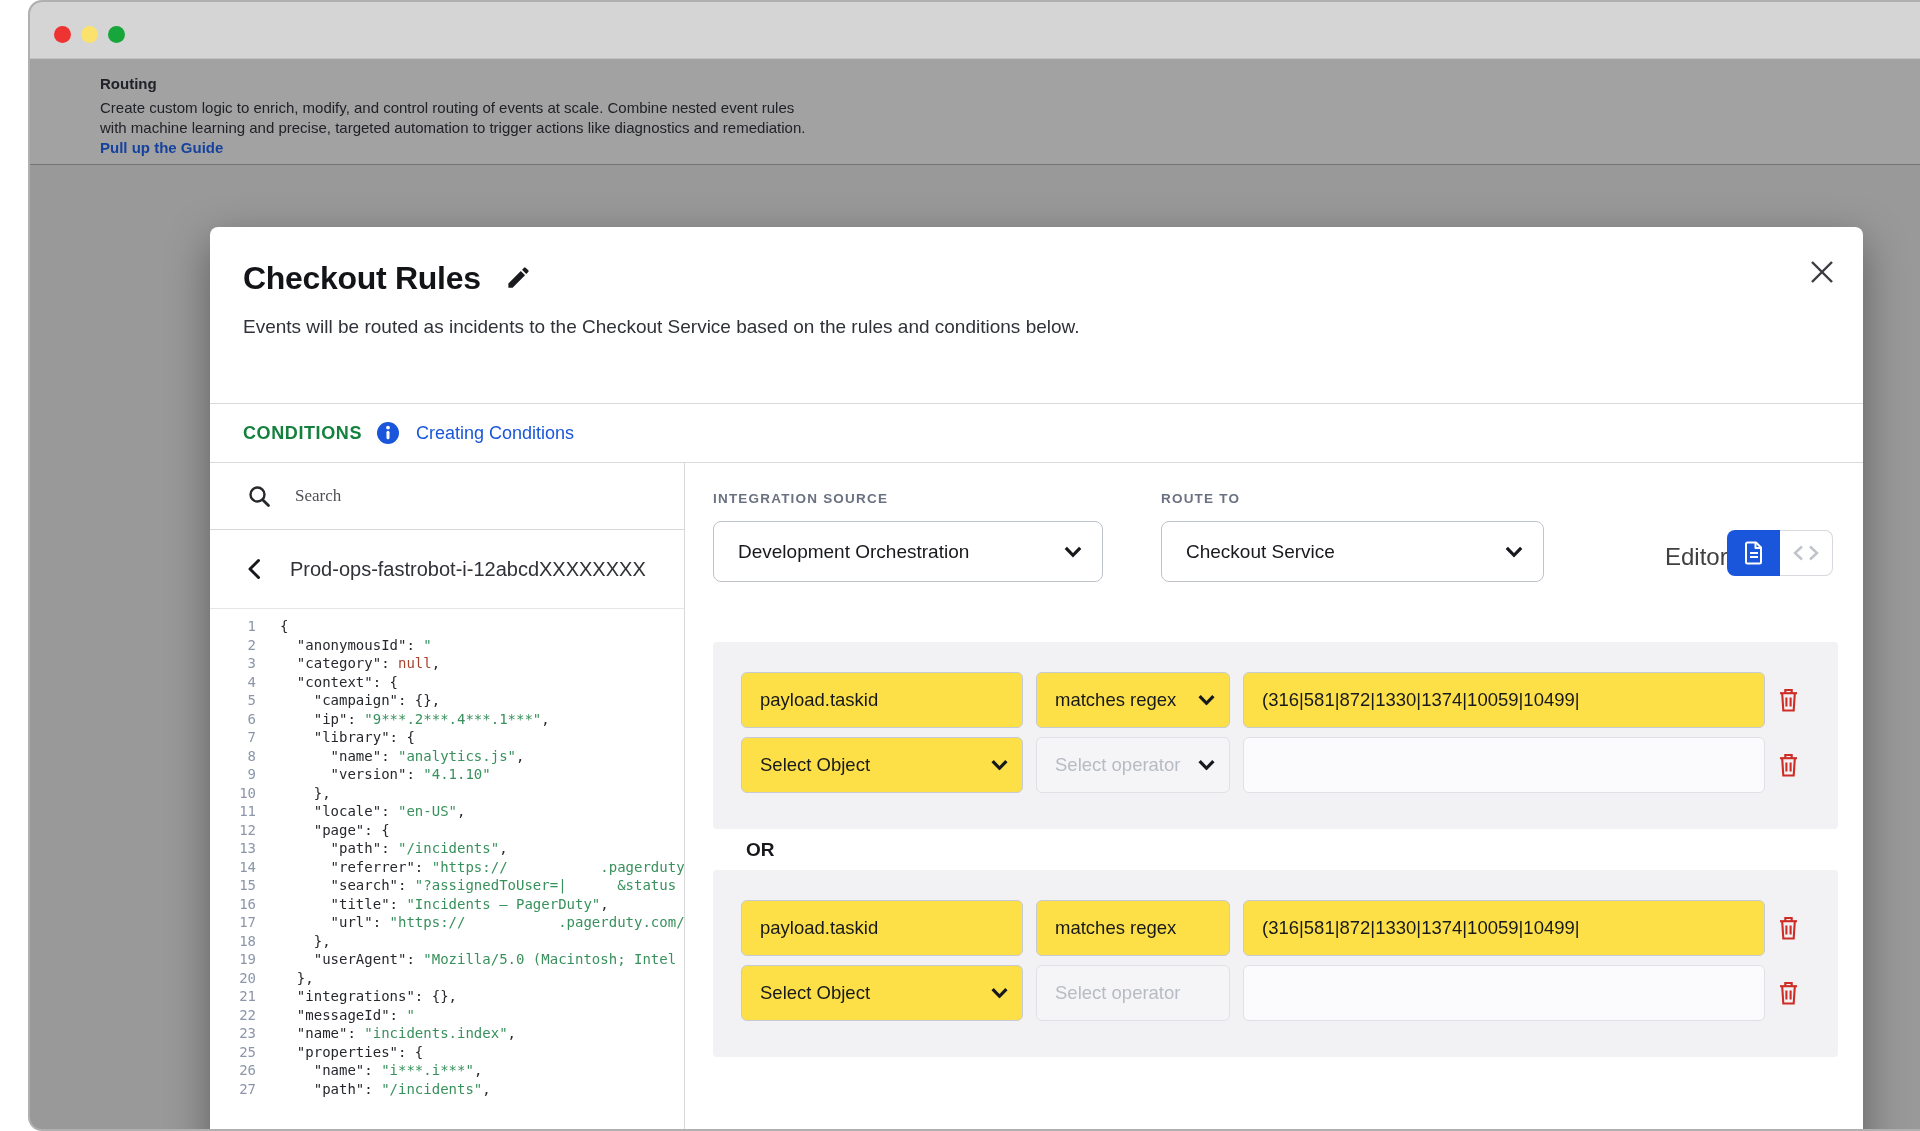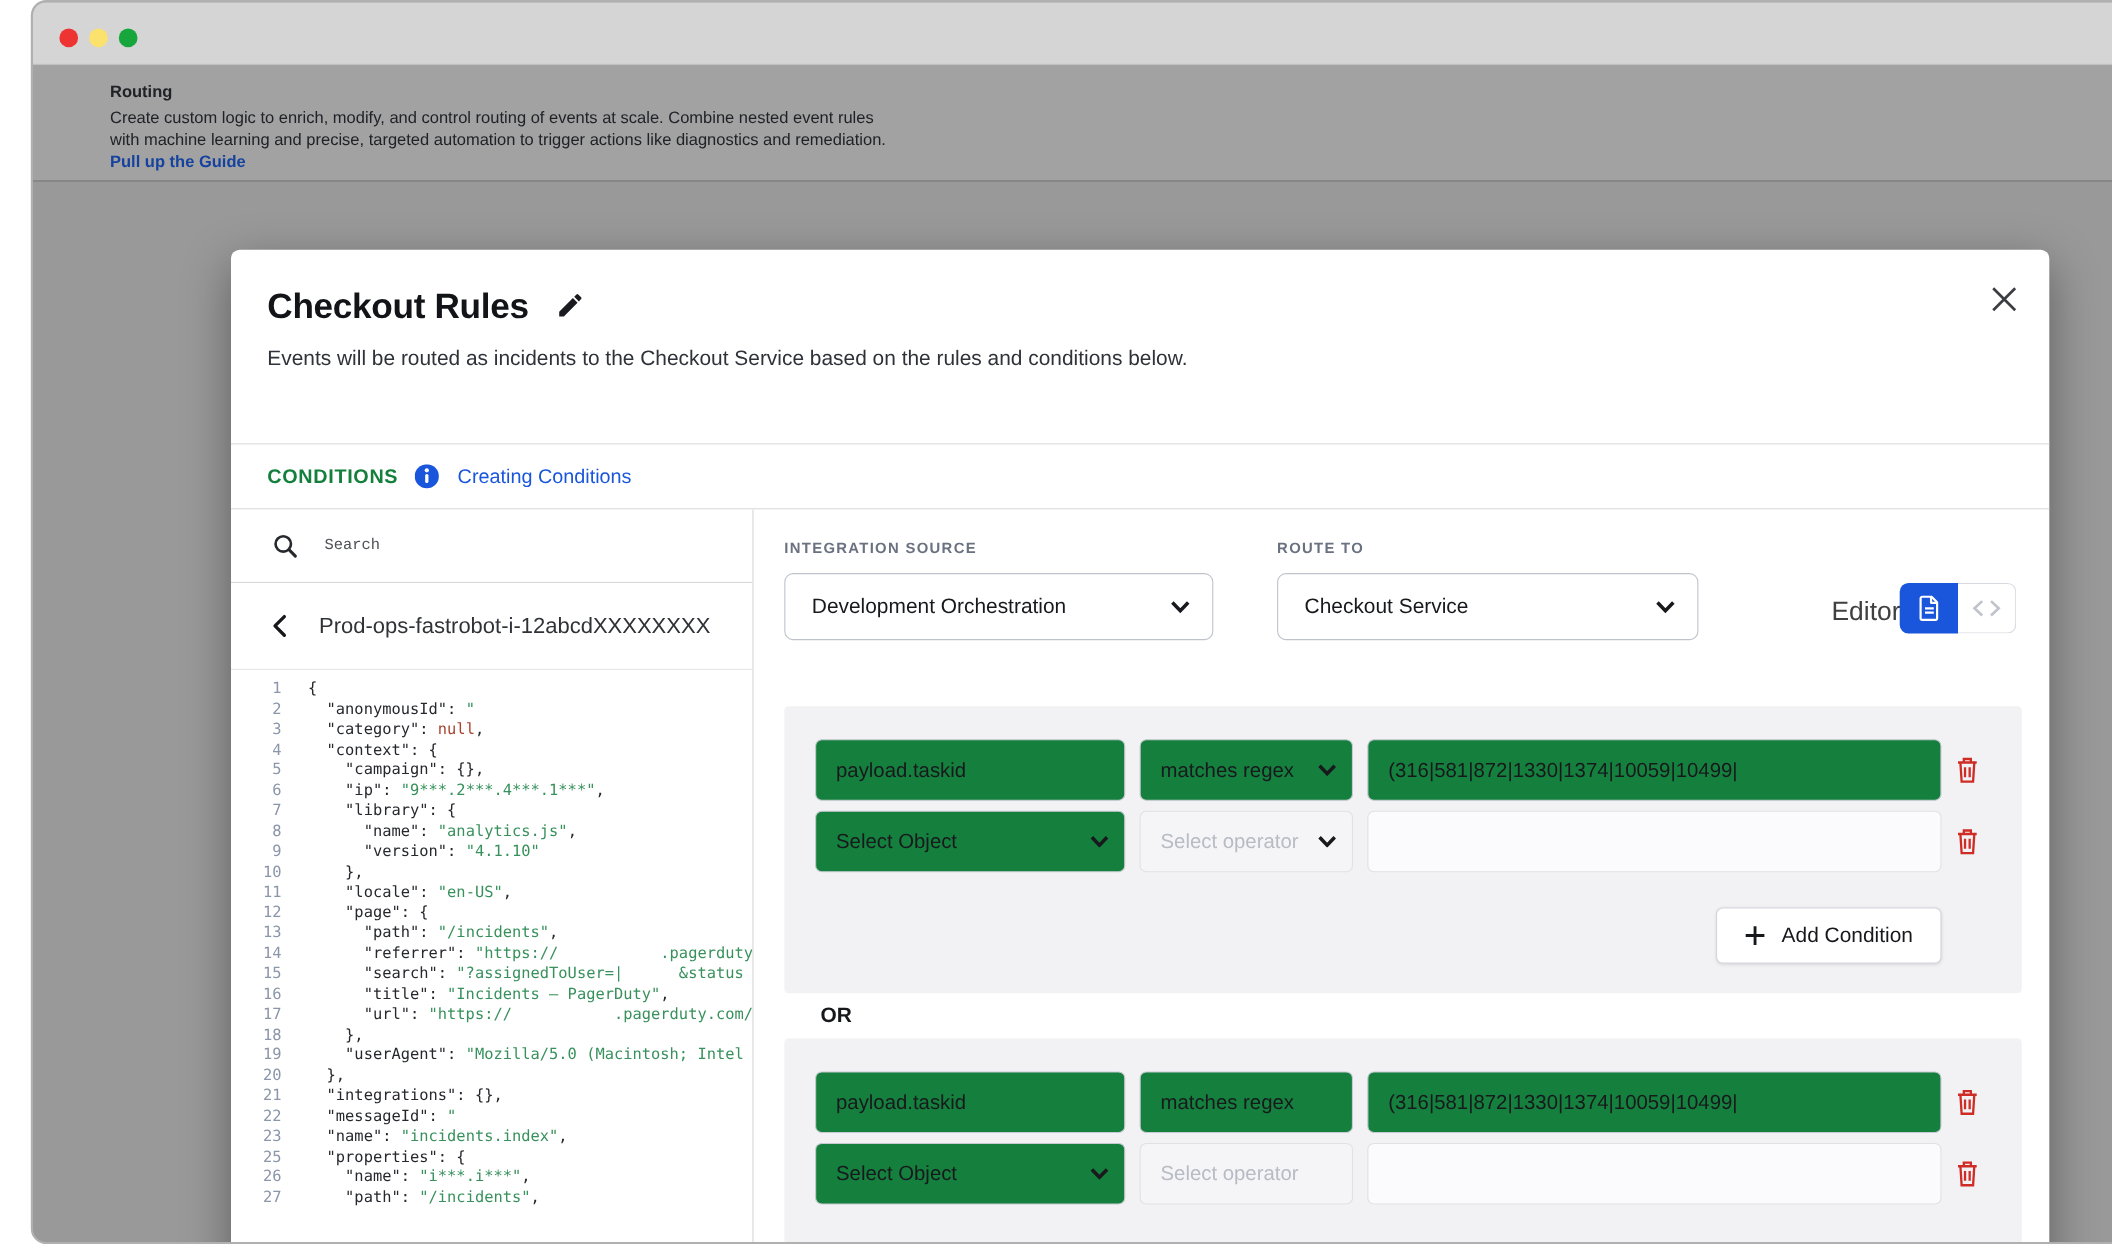--- a/index.html
+++ b/index.html
@@ -26,21 +26,21 @@
   .close-x{position:absolute;top:32px;right:28px;cursor:pointer;}
   .modal-sub{margin:18px 0 0 0;font-size:19px;line-height:24px;color:#2f3238;}
   .cond-bar{position:absolute;top:176px;left:0;right:0;height:60px;border-top:1px solid #dadada;border-bottom:1px solid #dadada;
     display:flex;align-items:center;gap:15px;padding-left:33px;}
   .cond-title{font-size:18px;font-weight:800;letter-spacing:.6px;color:#15803d;}
   .cond-link{font-size:18px;color:#1a56db;cursor:pointer;margin-left:2px;}
   .modal-body{position:absolute;top:236px;left:0;right:0;bottom:0;display:flex;overflow:hidden;border-radius:0 0 8px 8px;}
   
   .left-panel{width:475px;flex:none;border-right:1px solid #d8d8d8;overflow:hidden;}
   .searchrow{height:67px;border-bottom:1px solid #d8d8d8;display:flex;align-items:center;gap:22px;padding-left:38px;}
-  .searchrow input{border:none;outline:none;font-size:14px;color:#3f4146;width:330px;font-family:Liberation Mono, monospace;background:transparent;}
+  .searchrow input{border:none;outline:none;font-size:17px;color:#3f4146;width:330px;font-family:Liberation Serif, serif;background:transparent;}
   .searchrow input::placeholder{color:#4e5055;opacity:1;}
   .crumbrow{height:79px;border-bottom:1px solid #e6e6e6;display:flex;align-items:center;gap:29px;padding-left:37px;
     font-size:20px;color:#303237;}
   .code{padding-top:8px;font-family:"DejaVu Sans Mono",monospace;font-size:14px;line-height:18.5px;}
   .codeline{display:flex;white-space:pre;}
   .ln{width:46px;flex:none;text-align:right;color:#8b96a9;margin-right:24px;user-select:none;}
   .seg-t{color:#26282d;}
   .seg-s{color:#38915c;}
   .seg-u{color:#a8422f;}
   
@@ -51,21 +51,21 @@
     display:flex;align-items:center;padding:0 48px 0 24px;font-size:19px;color:#17191d;cursor:pointer;}
   .bigselect .chev{position:absolute;right:20px;top:50%;transform:translateY(-50%);}
   .editor-label{position:absolute;left:952px;top:52px;font-size:24px;color:#404040;}
   .etoggle{position:absolute;left:1014px;top:39px;display:flex;cursor:pointer;}
   .eseg{width:53px;height:46px;display:flex;align-items:center;justify-content:center;}
   .eseg.active{background:#1a56db;border-radius:8px 0 0 8px;}
   .eseg.idle{background:#fff;border:1px solid #d6d9de;border-left:none;border-radius:0 8px 8px 0;}
   .blocks{position:absolute;top:179px;left:28px;width:1125px;}
   .cblock{background:#f2f2f4;border-radius:4px;padding:30px 39px 27px 28px;margin:0;}
   .cond-row{display:grid;grid-template-columns:282px 194px 1fr 21px;column-gap:13px;height:56px;margin-bottom:9px;}
-  .box{position:relative;border:1px solid #c7cad2;border-radius:6px;background:#15803d;display:flex;align-items:center;
+  .box{position:relative;border:1px solid #c7cad2;border-radius:6px;background:#fde047;display:flex;align-items:center;
     padding:0 18px;font-size:18.5px;color:#17191d;}
   .box input{border:none;outline:none;width:100%;font:inherit;color:inherit;background:transparent;padding:0;}
   .box .chev{position:absolute;right:14px;top:50%;transform:translateY(-50%);}
   .box.disabled{background:#f5f5f7;border-color:#dfe1e5;color:#b7bbc3;}
   .box.emptyval{background:#fbfbfd;border-color:#dfe1e5;}
   .trashcell{display:flex;align-items:center;justify-content:center;cursor:pointer;}
   .addrow{display:flex;justify-content:flex-end;margin:32px 34px 0 0;}
   .add-btn{height:51px;display:flex;align-items:center;gap:15px;padding:0 25px;background:#fff;border:1px solid #d3d5db;
     border-radius:6px;box-shadow:0 1px 3px rgba(0,0,0,.10);font-size:19px;color:#17181c;cursor:pointer;}
   .or{height:41px;display:flex;align-items:center;padding-left:33px;font-size:19px;font-weight:800;color:#17181c;}
@@ -237,29 +237,20 @@
                     <g stroke="#ce2c25" stroke-width="2.1" fill="none">
                       <path d="M2 6.2h17"></path>
                       <path d="M7.3 6V3h6.4v3"></path>
                       <path d="M4.2 6.5l1.1 17h10.4l1.1-17"></path>
                       <line x1="8.4" y1="10.5" x2="8.4" y2="19.5"></line>
                       <line x1="12.6" y1="10.5" x2="12.6" y2="19.5"></line>
                     </g>
                   </svg>
                 </div>
               </div>
-              <div class="addrow">
-                <div class="add-btn">
-                  <svg width="19" height="19" viewBox="0 0 19 19">
-                    <line x1="9.5" y1="1" x2="9.5" y2="18" stroke="#17181c" stroke-width="2.6"></line>
-                    <line x1="1" y1="9.5" x2="18" y2="9.5" stroke="#17181c" stroke-width="2.6"></line>
-                  </svg>
-                  <span>Add Condition</span>
-                </div>
-              </div>
             </div>
             <div class="or">OR</div>
             <div class="cblock">
               <div class="cond-row">
                 <div class="box">
                   <input value="payload.taskid" style="">
                 </div>
                 <div class="box">
                   <span>matches regex</span>
                 </div>

